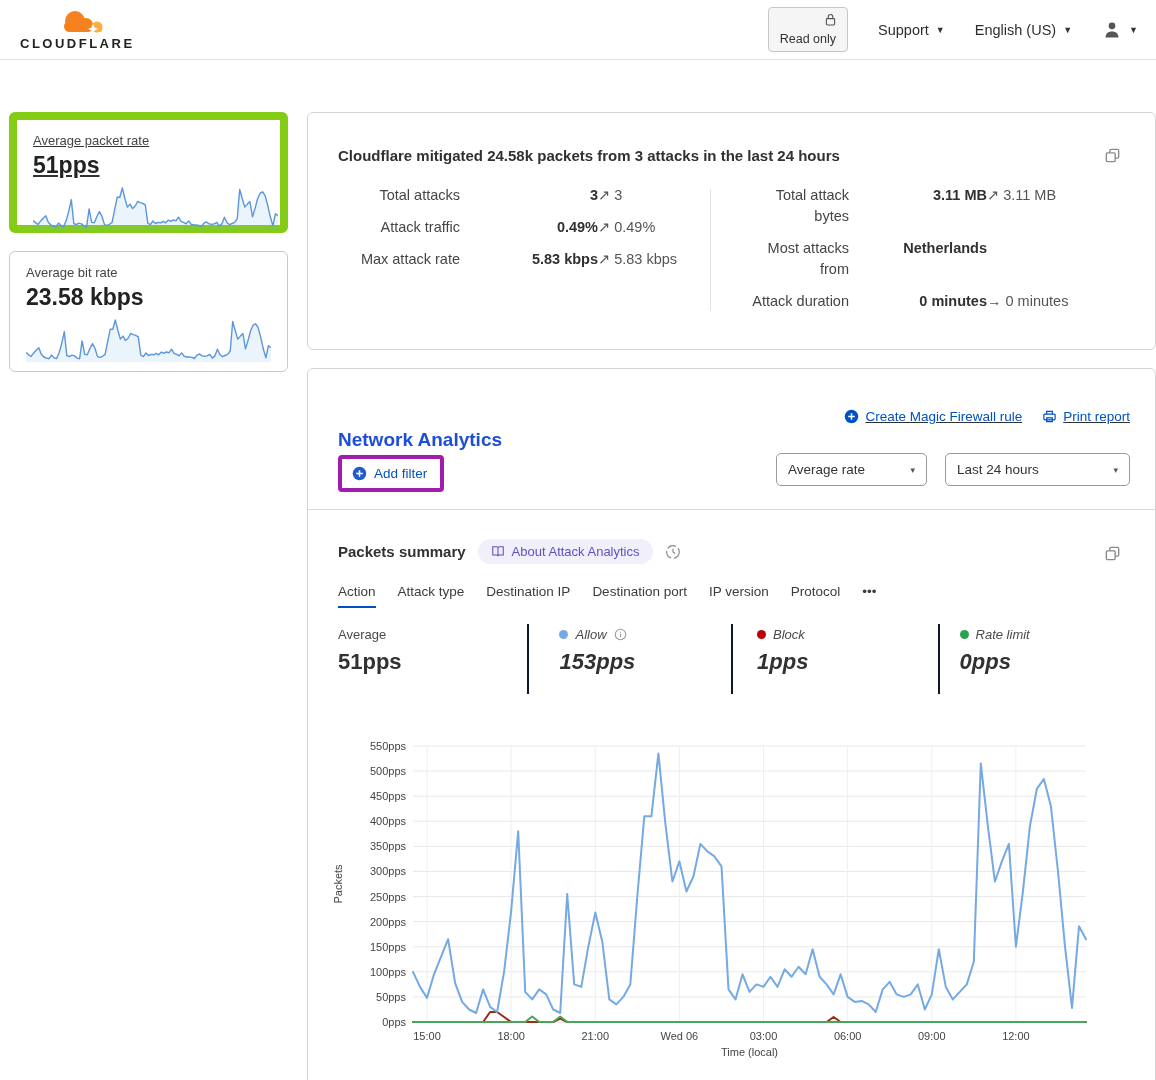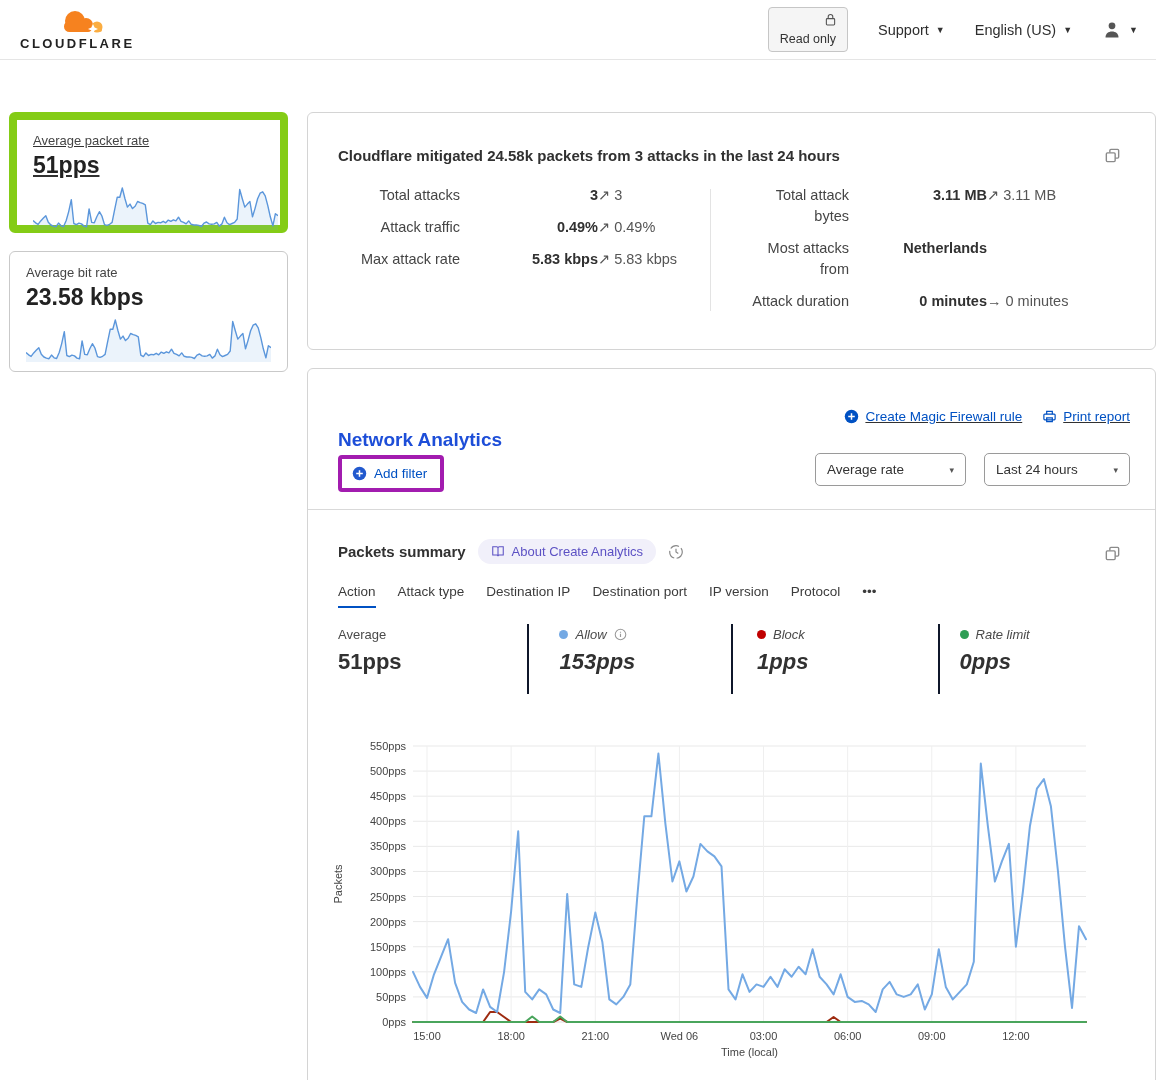--- a/index.html
+++ b/index.html
@@ -49,21 +49,21 @@
   .na-links { position:absolute; right:25px; top:40px; display:flex; gap:20px; align-items:center;text-decoration:underline; }
   .blue-link { display:flex; align-items:center; gap:6px; color:#0051c3; font-size:13.5px; cursor:pointer; }
   .add-filter { position:absolute; left:30px; top:86px; display:flex; align-items:center; gap:7px;
     border:4px solid #a21caf; border-radius:4px; background:#fff; color:#0051c3;
     font-size:13.5px; padding:7px 13px 7px 10px; cursor:pointer; font-family:inherit; }
   .filter-selects { position:absolute; right:25px; top:84px; display:flex; gap:18px;padding-left:38px; }
   .select { display:flex; align-items:center; justify-content:space-between; border:1px solid #9a9a9a;
     border-radius:5px; height:33px; padding:0 11px; font-size:13.5px; color:#333; cursor:pointer; background:#fff; }
   .select .caret { color:#555; }
   #metric-select { width:151px; }
-  #time-select { width:146px; }
+  #time-select { width:185px; }
   .na-divider { position:absolute; left:0; right:0; top:140px; height:1px; background:#d9d9d9; }
 
   
   .ps-row { position:absolute; left:30px; top:170px; display:flex; align-items:center; gap:12px; }
   .ps-title { font-size:15px; font-weight:700; color:#313131; }
   .pill { display:flex; align-items:center; gap:7px; background:#f1f0fa; color:#5c51c4;
     border-radius:14px; padding:5px 13px; font-size:13px; cursor:pointer; }
   .clock-btn { cursor:pointer; display:flex; }
   .tabs { position:absolute; left:30px; top:215px; display:flex; gap:22px; }
   .tab { font-size:13.5px; color:#3c3c3c; padding-bottom:7px; cursor:pointer; }
@@ -223,21 +223,21 @@
     </div>
   </div>
   <div class="na-divider"></div>
 
   <div class="ps-row">
     <span class="ps-title">Packets summary</span>
     <span class="pill">
       <svg width="14" height="13" viewBox="0 0 16 14">
         <path d="M2 1.5h4.5c.8 0 1.5.7 1.5 1.5v9.5c0-.8-.7-1.5-1.5-1.5H2zM14 1.5H9.5C8.7 1.5 8 2.2 8 3v9.5c0-.8.7-1.5 1.5-1.5H14z" fill="none" stroke="#5c51c4" stroke-width="1.2"></path>
       </svg>
-      <span>About Create Analytics</span>
+      <span>About Attack Analytics</span>
     </span>
     <span class="clock-btn">
       <svg width="16" height="16" viewBox="0 0 16 16">
         <circle cx="8" cy="8" r="6.3" fill="none" stroke="#8a8a8a" stroke-width="1.2" stroke-dasharray="9 2.5"></circle>
         <path d="M8 4.8V8l2.3 1.6" fill="none" stroke="#8a8a8a" stroke-width="1.2"></path>
       </svg>
     </span>
   </div>
   <span class="copy-icon" style="top:176px">
     <svg width="17" height="17" viewBox="0 0 16 16">

